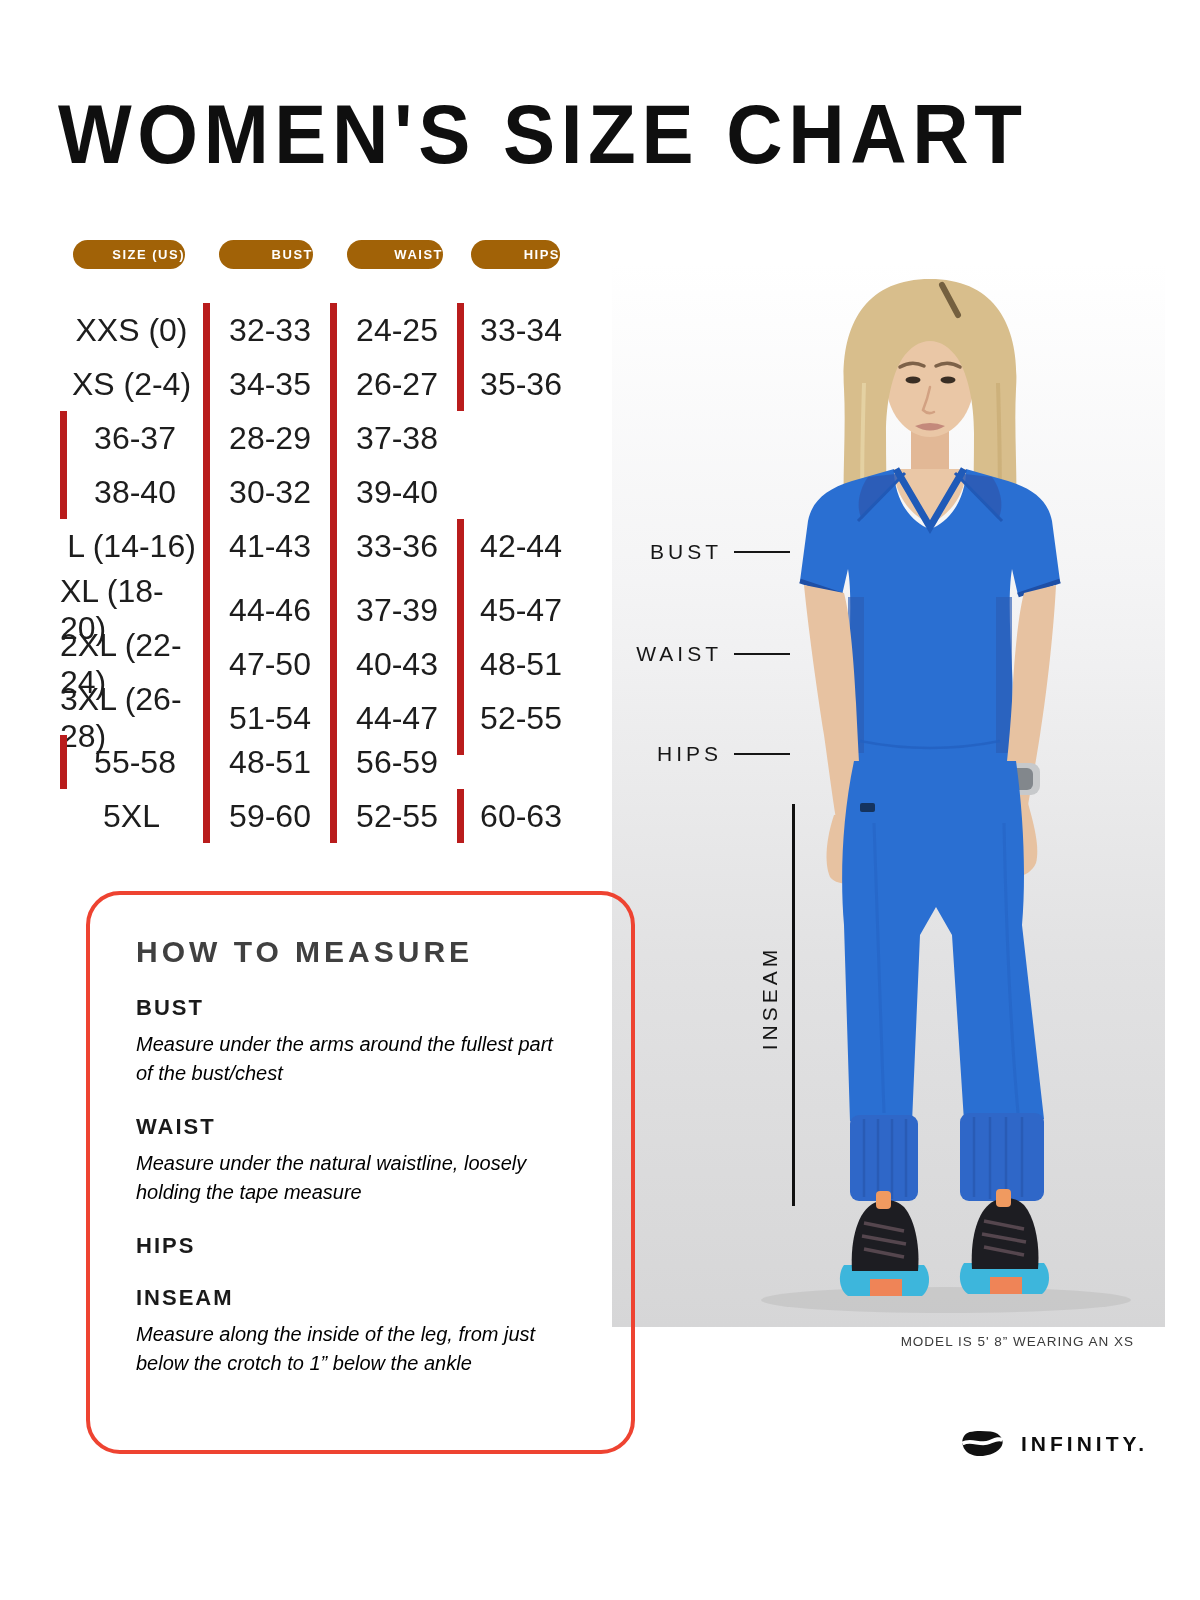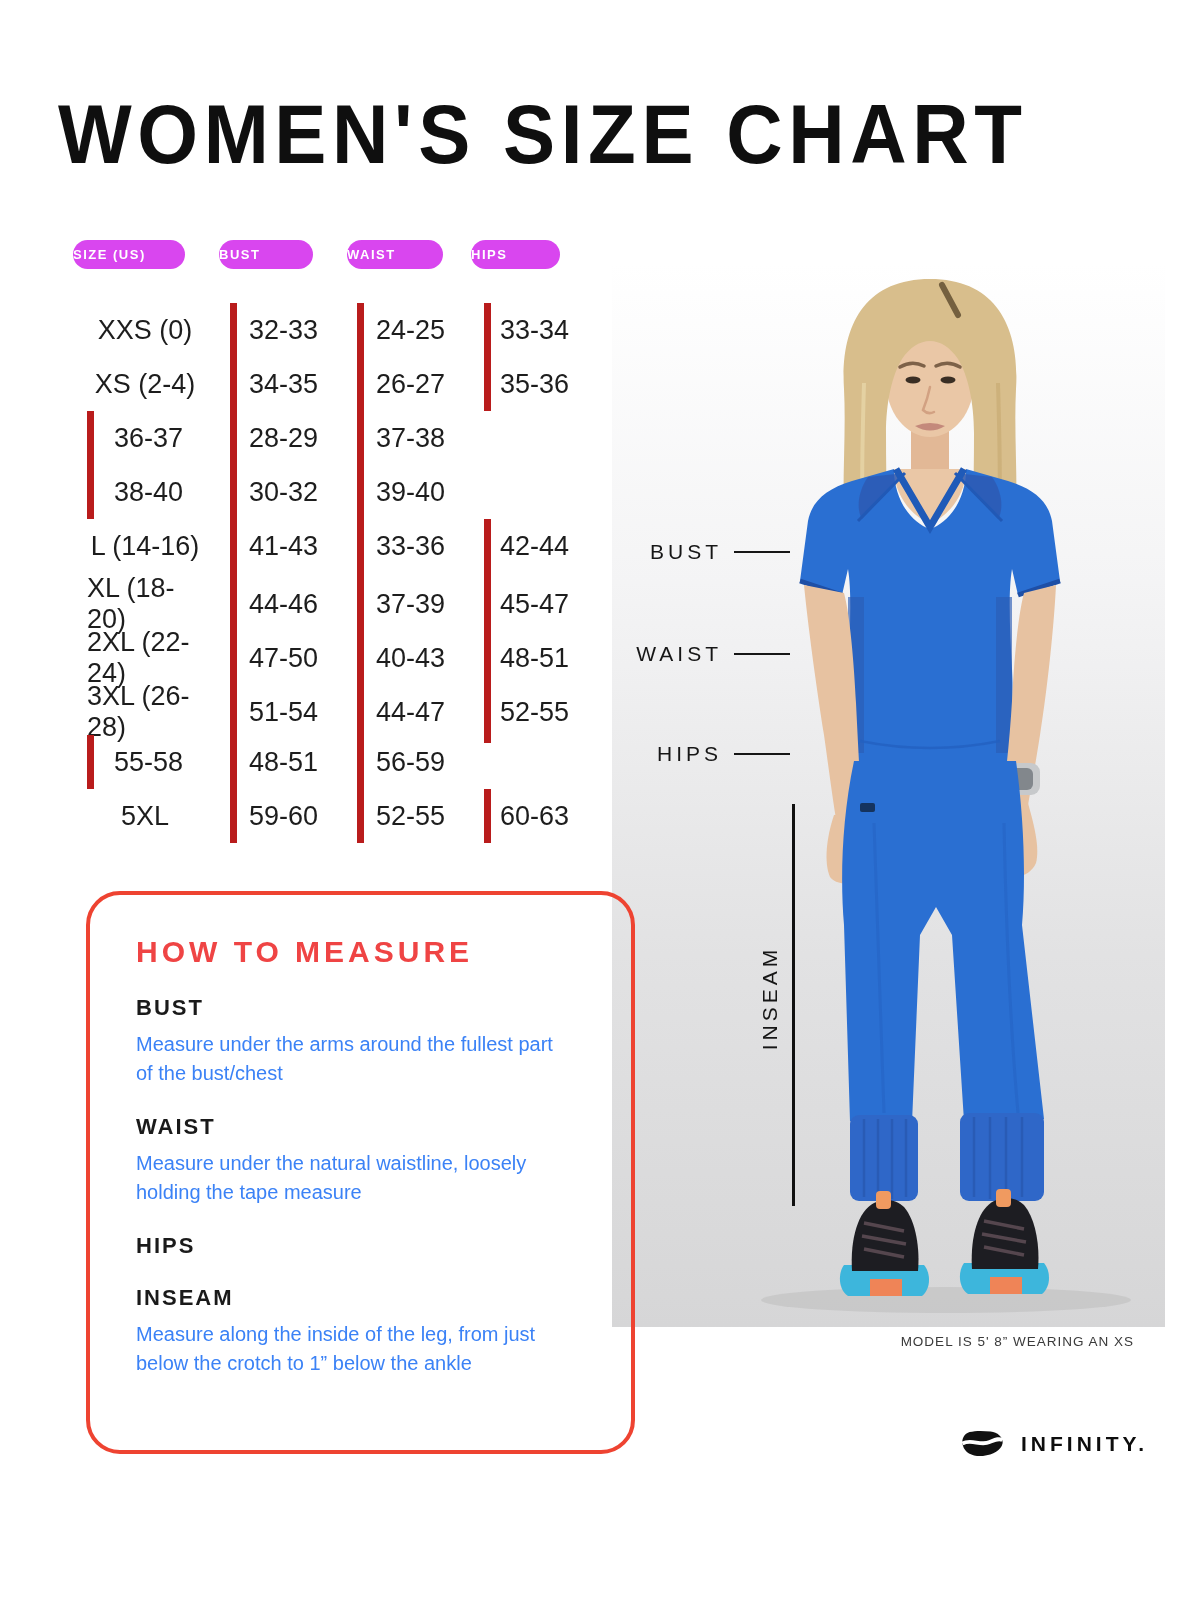--- a/index.html
+++ b/index.html
@@ -4,43 +4,43 @@
 <style>
   html,body{margin:0;padding:0;background:#ffffff;}
   .page{position:relative;width:1200px;height:1600px;background:#ffffff;overflow:hidden;
         font-family:"Liberation Sans",sans-serif;color:#1c1c1c;}
 
   
   .title{position:absolute;left:58px;top:86px;font-size:84px;font-weight:bold;color:#0f0f0f;
          letter-spacing:6px;white-space:nowrap;transform:scaleX(.93);transform-origin:left top;}
 
   
-  .pill{position:absolute;top:240px;height:29px;border-radius:15px;background:#d946ef;
+  .pill{position:absolute;top:240px;height:29px;border-radius:15px;background:#a16207;
         color:#ffffff;font-size:13px;font-weight:bold;letter-spacing:1.5px;
-        text-align:left;line-height:30px;}
+        text-align:right;line-height:30px;}
   .pill.p0{left:73px;width:112px;}
   .pill.p1{left:219px;width:94px;}
   .pill.p2{left:347px;width:96px;}
   .pill.p3{left:471px;width:89px;}
 
   
   .size-table{position:absolute;left:60px;top:303px;width:518px;}
   .trow{display:grid;grid-template-columns:143px 127px 127px 121px;height:54px;}
   .tcell{box-sizing:border-box;display:flex;align-items:center;justify-content:center;
-         font-size:27px;color:#1d1d1d;margin-left:27px;}
+         font-size:32px;color:#1d1d1d;}
   .tcell.sep{border-left:7px solid #b91c1c;}
 
   
   .measure-box{position:absolute;left:86px;top:891px;width:549px;height:563px;
                border:4px solid #ee4331;border-radius:34px;z-index:5;box-sizing:border-box;
                padding:0 34px 0 46px;background:transparent;}
-  .mb-title{margin-top:40px;font-size:30px;font-weight:bold;letter-spacing:4px;color:#ef4444;}
+  .mb-title{margin-top:40px;font-size:30px;font-weight:bold;letter-spacing:4px;color:#404040;}
   .mb-label{margin-top:26px;font-size:22px;font-weight:bold;letter-spacing:2px;color:#1a1a1a;}
-  .mb-text{margin-top:9px;font-size:20px;line-height:29px;color:#3b82f6;white-space:pre-line;
-           max-width:452px;}
+  .mb-text{margin-top:9px;font-size:20px;line-height:29px;color:#000000;white-space:pre-line;
+           max-width:452px;font-style:italic;}
 
   
   .photo{position:absolute;left:612px;top:263px;width:553px;height:1064px;z-index:1;
          background:linear-gradient(180deg,#ffffff 0%,#f4f4f5 30%,#e2e2e3 65%,#d6d6d7 100%);}
   .photo svg{display:block;}
 
   
   .mrow{position:absolute;right:410px;display:flex;align-items:center;gap:12px;z-index:6;}
   .mrow .mlabel{font-size:21px;letter-spacing:4px;color:#161616;}
   .mrow .mline{width:56px;height:2.5px;background:#161616;}

